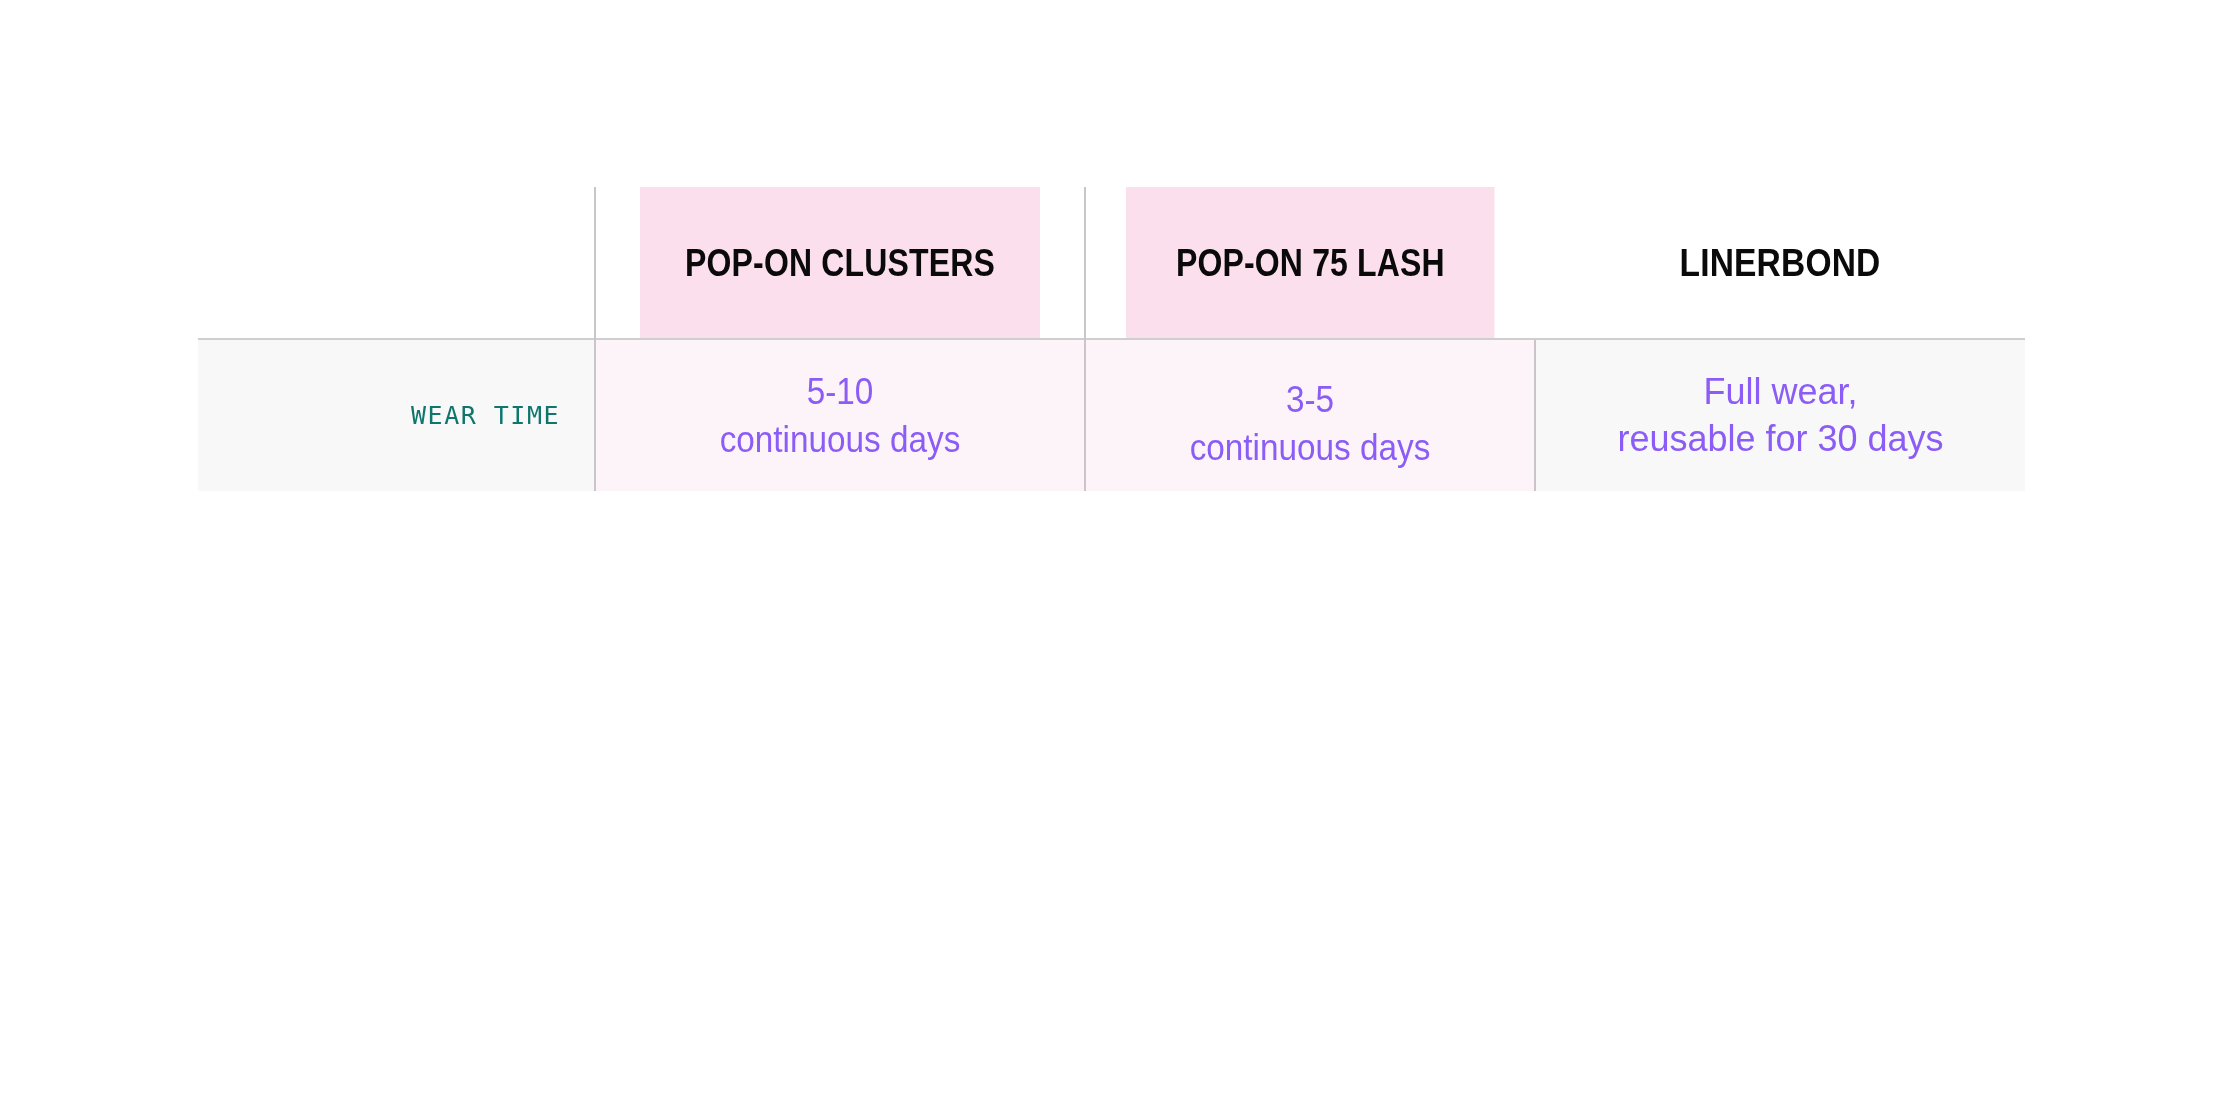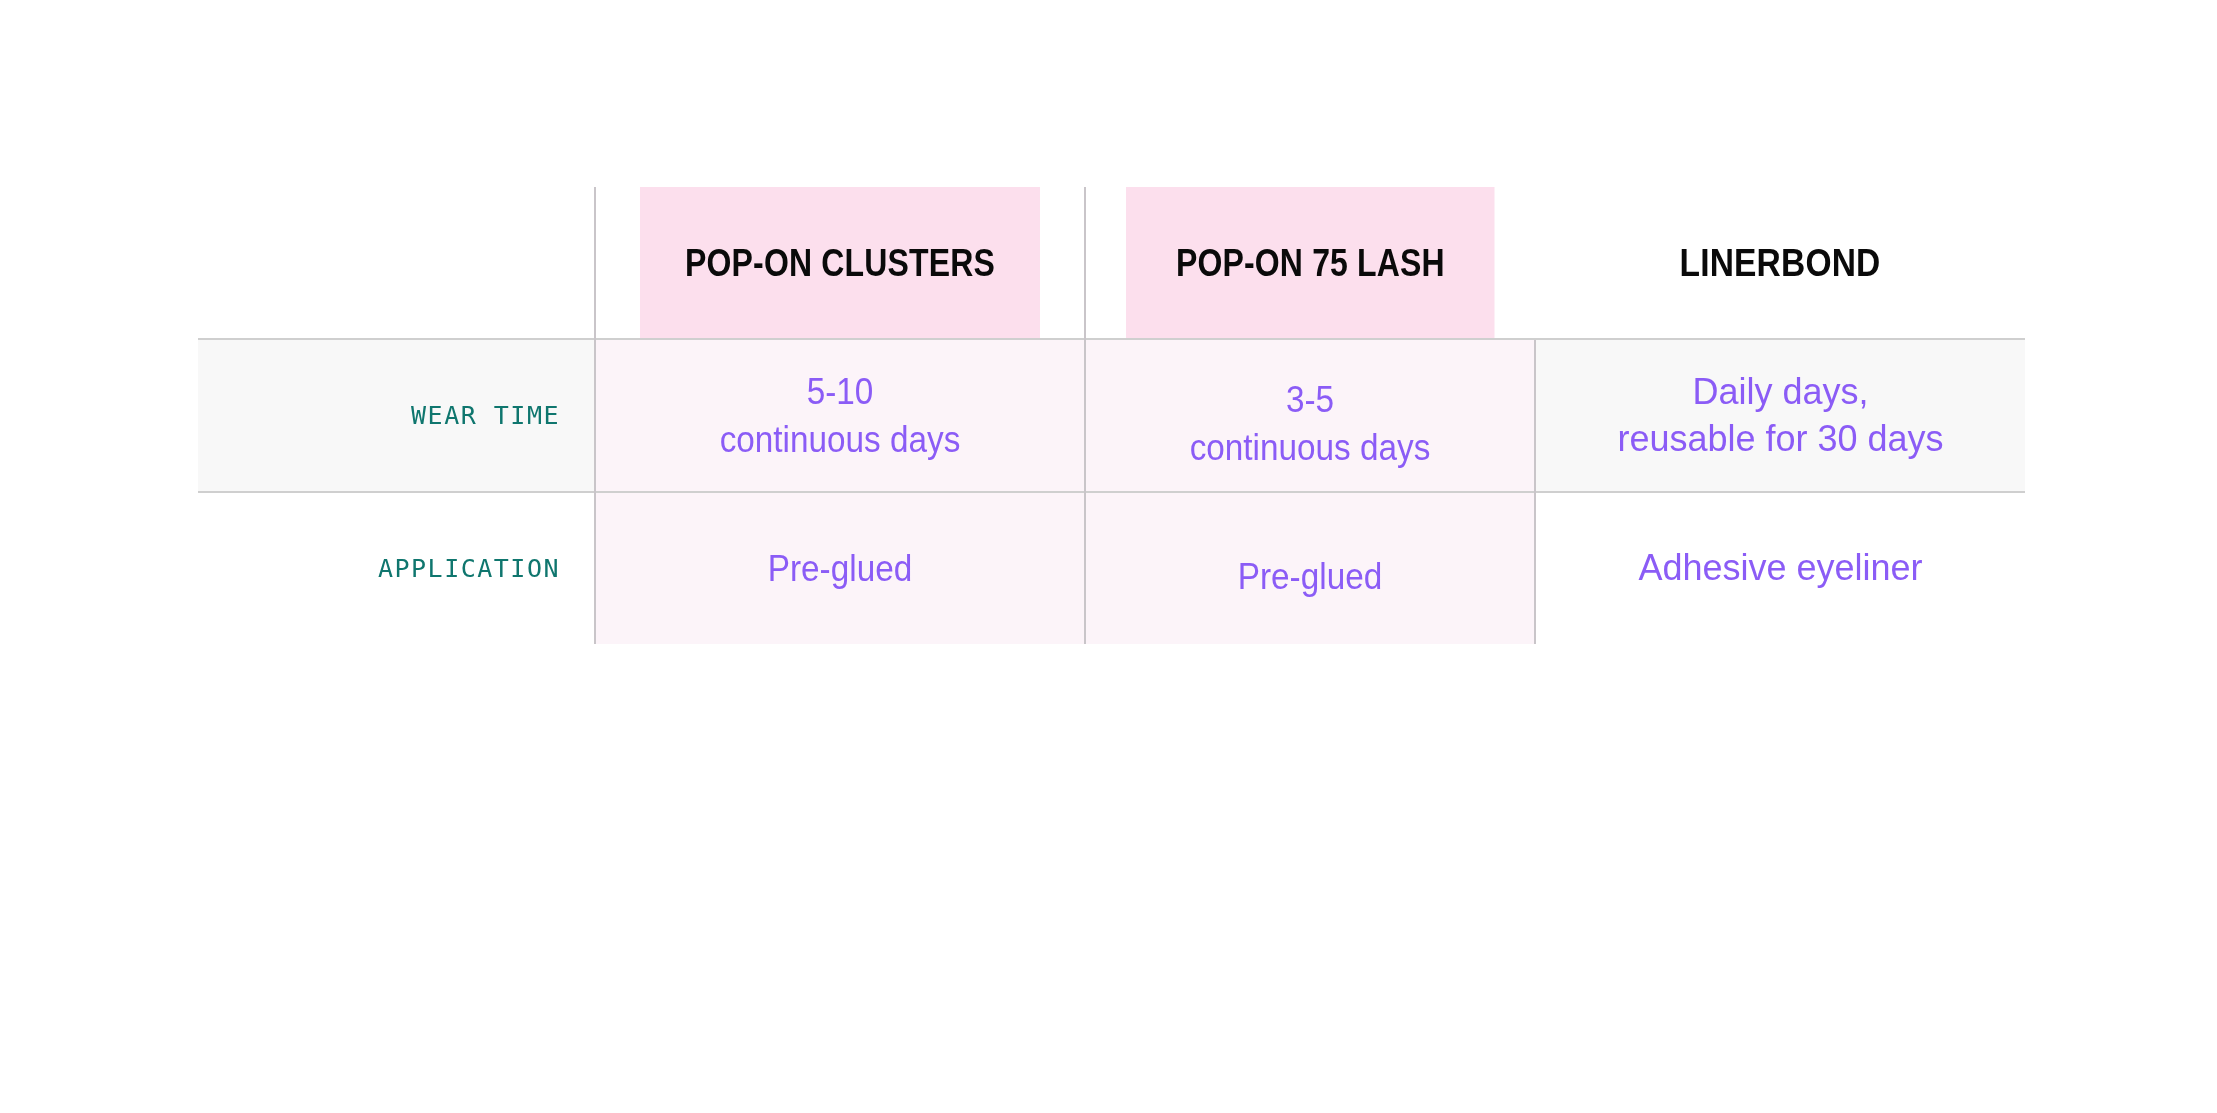--- a/index.html
+++ b/index.html
@@ -163,43 +163,25 @@
           </span>
         </td>
         <td class="cell-pink second-pink">
           <span class="ctext">
             <span>3-5</span>
             <span class="line2">continuous days</span>
           </span>
         </td>
         <td class="cell-plain">
           <span class="ctext">
-            <span>Daily days,</span>
+            <span>Full wear,</span>
             <span class="line2">reusable for 30 days</span>
           </span>
         </td>
       </tr>
 
-      <tr class="row-plain">
-        <td class="cell-label">APPLICATION</td>
-        <td class="cell-pink first-pink">
-          <span class="ctext">
-            <span>Pre-glued</span>
-          </span>
-        </td>
-        <td class="cell-pink second-pink">
-          <span class="ctext">
-            <span>Pre-glued</span>
-          </span>
-        </td>
-        <td class="cell-plain">
-          <span class="ctext">
-            <span>Adhesive eyeliner</span>
-          </span>
-        </td>
-      </tr>
 
 
 
     </tbody>
   </table>
 
 </div>
 
 </body></html>

